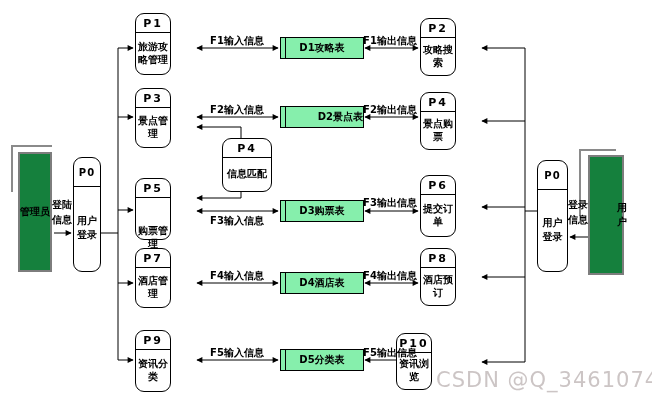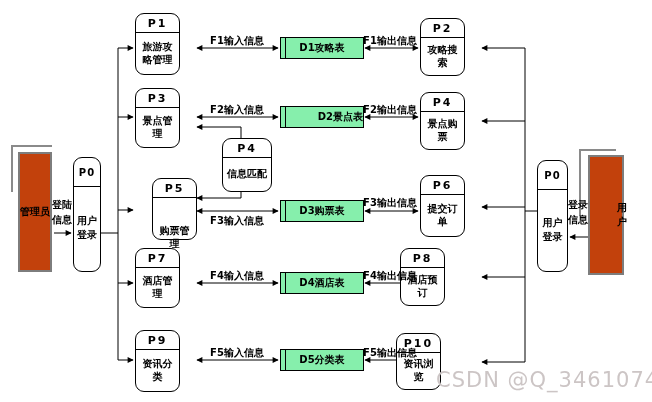--- a/index.html
+++ b/index.html
@@ -2,30 +2,30 @@
 <html><head>
 <meta charset="utf-8">
 <style>
   html,body{margin:0;padding:0;background:#fff;}
   #stage{
     position:relative;width:652px;height:402px;background:#ffffff;overflow:hidden;
     font-family:"DejaVu Sans","Liberation Sans",sans-serif;color:#000;
   }
   #wires{position:absolute;left:0;top:0;width:652px;height:402px;}
   .proc{
-    position:absolute;width:45px;border:1px solid #000;border-radius:9px;background:#fff;
+    position:absolute;width:36px;border:1px solid #000;border-radius:9px;background:#fff;
     display:flex;flex-direction:column;text-align:center;font-weight:bold;box-sizing:border-box;
   }
   .proc .ttl{border-bottom:1px solid #000;font-size:11px;letter-spacing:2px;padding:3px 0 2px;}
   .proc .bdy{flex:1;display:flex;align-items:center;justify-content:center;font-size:10px;line-height:13px;padding:1px 2px;font-family:Liberation Mono, monospace;}
   .p0{width:28px;}
   .p0 .ttl{letter-spacing:1px;font-size:10px;padding:9px 0 8px;}
   .p0 .bdy{line-height:14px;}
   .ent{
-    position:absolute;border:2px solid #7d7d7d;background:#c2410c;box-sizing:border-box;
+    position:absolute;border:2px solid #7d7d7d;background:#15803d;box-sizing:border-box;
     display:flex;align-items:center;justify-content:center;font-size:10px;font-weight:bold;
   }
   .store{
     position:absolute;left:280px;width:84px;height:22px;border:1px solid #000;background:#86efac;box-sizing:border-box;
     display:flex;align-items:center;justify-content:center;font-size:10px;font-weight:bold;
   }
   .store .dline{position:absolute;left:4px;top:0;bottom:0;width:1px;background:#000;}
   .flbl{position:absolute;width:66px;text-align:center;font-size:10px;font-weight:bold;white-space:nowrap;}
   .loglbl{position:absolute;width:22px;text-align:center;font-size:10px;font-weight:bold;line-height:15px;font-family:Liberation Serif, serif;}
   .wm{
@@ -110,21 +110,21 @@
   <div class="loglbl" style="left:567px;top:197px;">登录信息</div>
 
   <div class="proc" style="left:135px;top:13px;height:62px;">
     <div class="ttl">P1</div>
     <div class="bdy">旅游攻略管理</div>
   </div>
   <div class="proc" style="left:135px;top:88px;height:60px;">
     <div class="ttl">P3</div>
     <div class="bdy">景点管理</div>
   </div>
-  <div class="proc" style="left:152px;top:178px;height:62px;gap:26px;">
+  <div class="proc" style="left:135px;top:178px;height:62px;gap:26px;">
     <div class="ttl">P5</div>
     <div class="bdy">购票管理</div>
   </div>
   <div class="proc" style="left:135px;top:248px;height:60px;">
     <div class="ttl">P7</div>
     <div class="bdy">酒店管理</div>
   </div>
   <div class="proc" style="left:135px;top:330px;height:62px;">
     <div class="ttl">P9</div>
     <div class="bdy">资讯分类</div>
@@ -140,21 +140,21 @@
     <div class="bdy">攻略搜索</div>
   </div>
   <div class="proc" style="left:420px;top:92px;height:58px;">
     <div class="ttl">P4</div>
     <div class="bdy">景点购票</div>
   </div>
   <div class="proc" style="left:420px;top:175px;height:62px;">
     <div class="ttl">P6</div>
     <div class="bdy">提交订单</div>
   </div>
-  <div class="proc" style="left:400px;top:248px;height:58px;">
+  <div class="proc" style="left:420px;top:248px;height:58px;">
     <div class="ttl">P8</div>
     <div class="bdy">酒店预订</div>
   </div>
   <div class="proc" style="left:396px;top:333px;height:57px;">
     <div class="ttl">P10</div>
     <div class="bdy">资讯浏览</div>
   </div>
 
   <div class="store" style="top:37px;">
     <span class="dline"></span>

